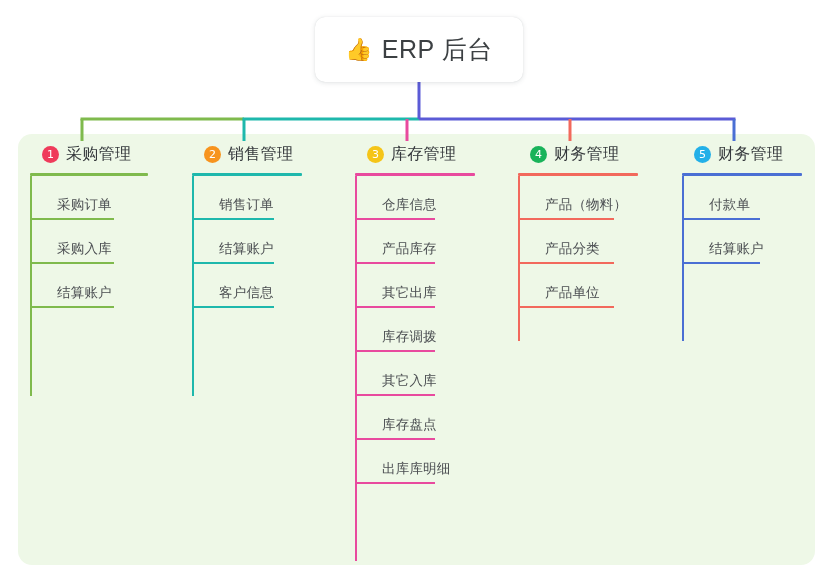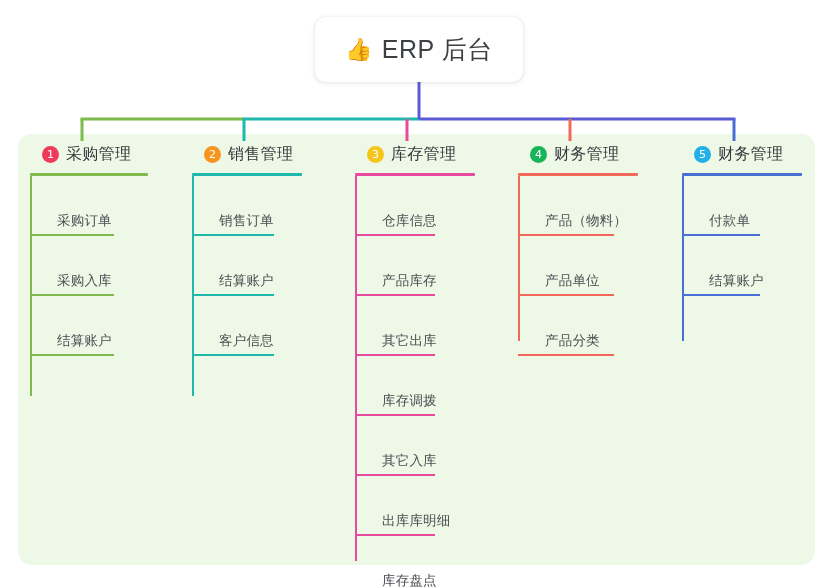--- a/index.html
+++ b/index.html
@@ -115,21 +115,21 @@
     margin-top: 0px;
   }
   .spine {
     position: absolute;
     left: 0px;
     top: 0px;
     width: 2px;
   }
   .leaf {
     position: relative;
-    height: 60px;
+    height: 44px;
     box-sizing: border-box;
     padding-left: 27px;
     display: flex;
     align-items: flex-end;
   }
   .leaf-label {
     font-size: 13.5px;
     color: #4a4d51;
     white-space: nowrap;
     padding-bottom: 6px;
@@ -235,49 +235,49 @@
           </div>
           <div class="leaf">
             <span class="leaf-label">库存调拨</span>
             <div class="leaf-rule" style="background: rgb(232, 74, 158); width: 80px;"></div>
           </div>
           <div class="leaf">
             <span class="leaf-label">其它入库</span>
             <div class="leaf-rule" style="background: rgb(232, 74, 158); width: 80px;"></div>
           </div>
           <div class="leaf">
+            <span class="leaf-label">库存盘点</span>
+            <div class="leaf-rule" style="background: rgb(232, 74, 158); width: 80px;"></div>
+          </div>
+          <div class="leaf">
             <span class="leaf-label">出库库明细</span>
-            <div class="leaf-rule" style="background: rgb(232, 74, 158); width: 80px;"></div>
-          </div>
-          <div class="leaf">
-            <span class="leaf-label">库存盘点</span>
             <div class="leaf-rule" style="background: rgb(232, 74, 158); width: 80px;"></div>
           </div>
         </div>
       </div>
       <div class="column" style="left: 518px;">
         <div class="col-header">
           <span class="badge" style="background: rgb(25, 179, 90);">4</span>
           <span class="col-title">财务管理</span>
         </div>
         <div class="col-rule" style="background: rgb(242, 105, 92); width: 120px;"></div>
         <div class="leaves">
           <div class="spine" style="background: rgb(242, 105, 92); height: 165px;"></div>
           <div class="leaf">
             <span class="leaf-label">产品（物料）</span>
             <div class="leaf-rule" style="background: rgb(242, 105, 92); width: 96px;"></div>
           </div>
           <div class="leaf">
+            <span class="leaf-label">产品分类</span>
+            <div class="leaf-rule" style="background: rgb(242, 105, 92); width: 96px;"></div>
+          </div>
+          <div class="leaf">
             <span class="leaf-label">产品单位</span>
             <div class="leaf-rule" style="background: rgb(242, 105, 92); width: 96px;"></div>
           </div>
-          <div class="leaf">
-            <span class="leaf-label">产品分类</span>
-            <div class="leaf-rule" style="background: rgb(242, 105, 92); width: 96px;"></div>
-          </div>
         </div>
       </div>
       <div class="column" style="left: 682px;">
         <div class="col-header">
           <span class="badge" style="background: rgb(35, 176, 232);">5</span>
           <span class="col-title">财务管理</span>
         </div>
         <div class="col-rule" style="background: rgb(74, 111, 212); width: 120px;"></div>
         <div class="leaves">
           <div class="spine" style="background: rgb(74, 111, 212); height: 165px;"></div>

